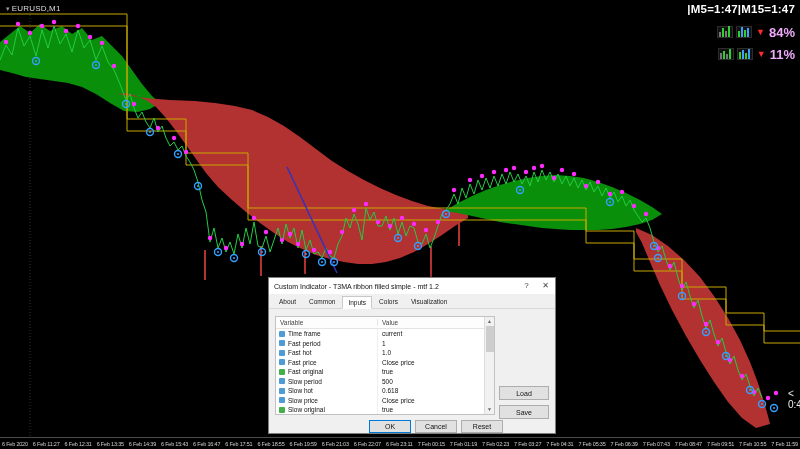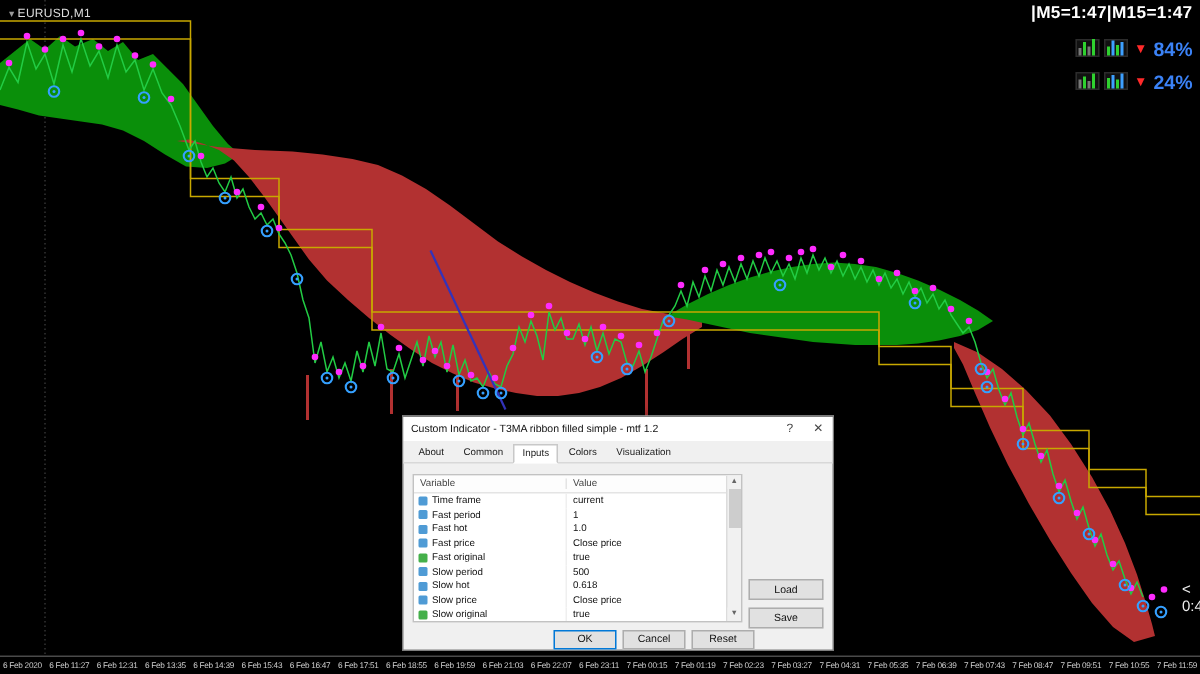--- a/index.html
+++ b/index.html
@@ -13,21 +13,21 @@
 
   .mtf-clock { position:absolute; top:3px; right:5px; color:#fff; font-weight:bold;
                font-size:11.5px; letter-spacing:.2px;text-align:right; }
 
   .gauge-row { position:absolute; right:5px; display:flex; align-items:center; gap:3px; height:16px; }
   .gauge-row.r1 { top:24px; } .gauge-row.r2 { top:46px; }
   .mini-hist { display:flex; align-items:flex-end; gap:1px; width:16px; height:12px;
                background:#111; border:1px solid #2c2c2c; padding:0 1px; }
   .mini-hist i { display:block; width:2px; }
   .tri { color:#ff2a2a; font-size:9px; line-height:1; margin:0 1px; }
-  .pct { color:#3b82f6; font-weight:bold; font-size:13px;text-align:right; }
+  .pct { color:#f0abfc; font-weight:bold; font-size:13px;text-align:right; }
 
   .countdown { position:absolute; left:762px; top:388px; color:#eee; font-size:10px;margin-left:26px; }
 
   
   .time-axis { position:absolute; left:0; bottom:0; width:800px; height:12px;
                border-top:1px solid #4a4a4a; display:flex; justify-content:space-between;
                align-items:center; padding:0 2px; }
   .time-axis span { color:#cfcfcf; font-size:5.5px; letter-spacing:-0.2px; white-space:nowrap; }
 
   
@@ -253,21 +253,21 @@
       <i style="height:5px;background:#777"></i>
         <i style="height:10px;background:#2fd12f"></i>
     </span>
     <span class="mini-hist">
       <i style="height:7px;background:#2fd12f"></i>
         <i style="height:9px;background:#3da0ff"></i>
       <i style="height:6px;background:#2fd12f"></i>
         <i style="height:10px;background:#3da0ff"></i>
     </span>
     <span class="tri">▼</span>
-    <span class="pct">24%</span>
+    <span class="pct">11%</span>
   </div>
 
   <div class="countdown">&lt; 0:47</div>
 
   <div class="dialog">
     <div class="titlebar">
       <span class="title">Custom Indicator - T3MA ribbon filled simple - mtf 1.2</span>
       <span class="tb-btn">?</span>
       <span class="tb-btn">✕</span>
     </div>

